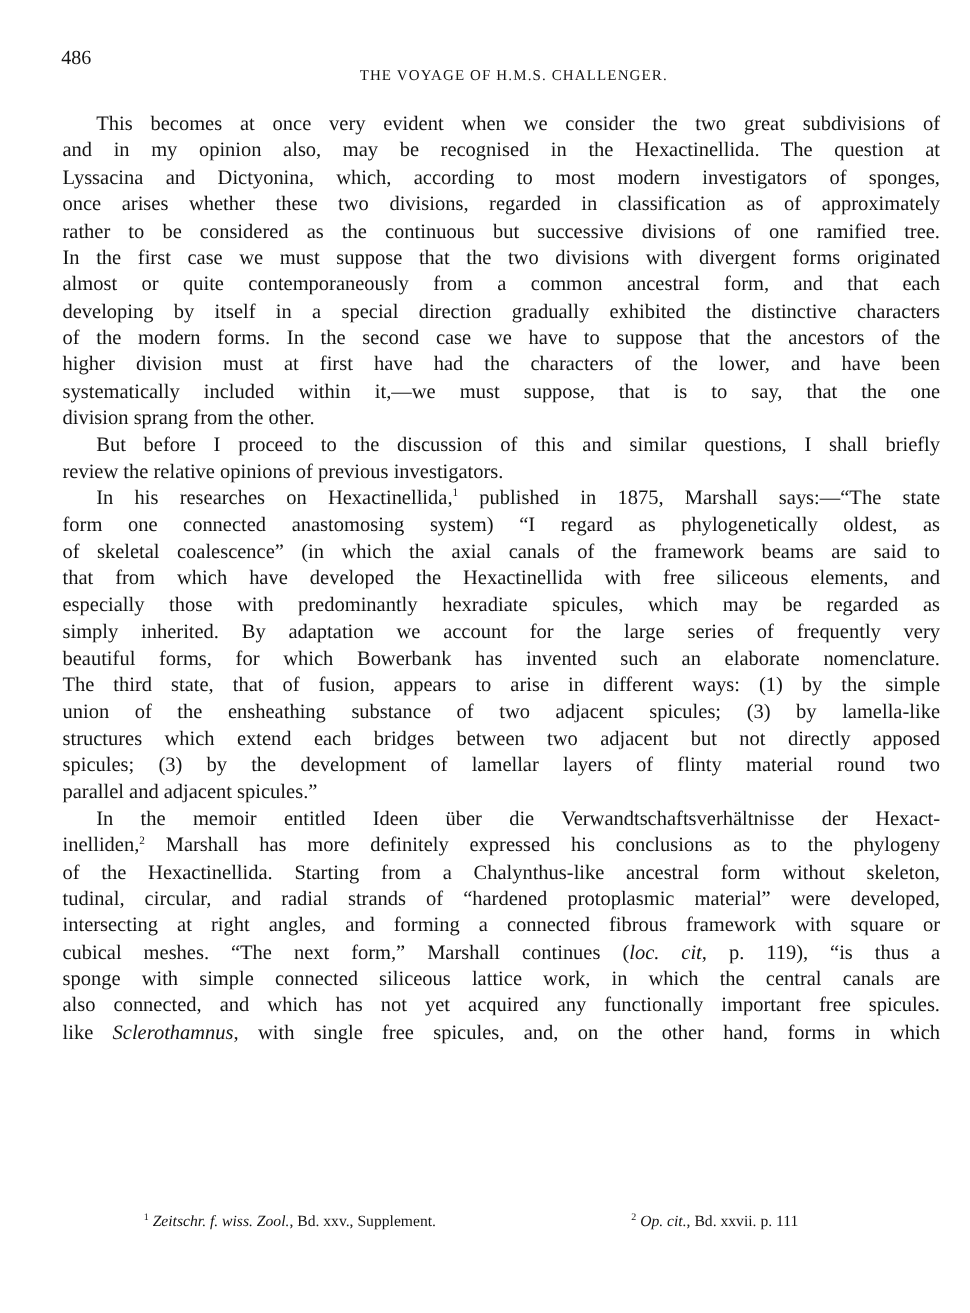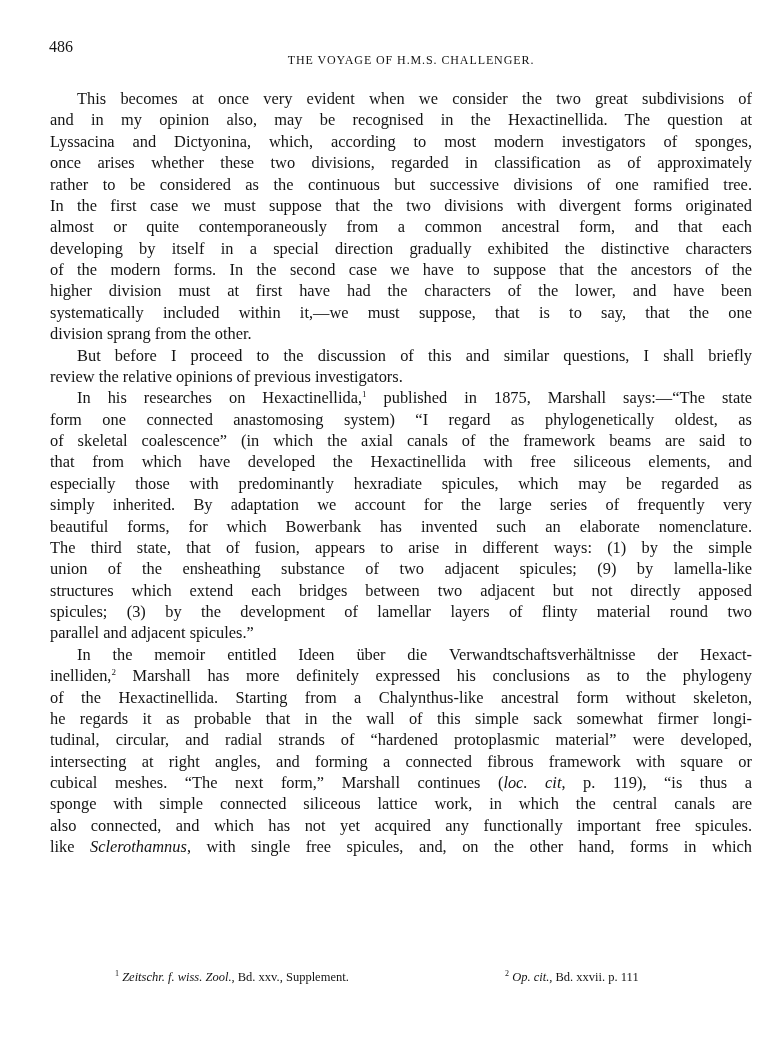--- a/index.html
+++ b/index.html
@@ -65,29 +65,28 @@
   <span class="line last">review the relative opinions of previous investigators.</span>
 
   <span class="line indent"><span>In his researches on Hexactinellida,</span><sup>1</sup><span> published in 1875, Marshall says:—“The state</span></span>
   <span class="line">form one connected anastomosing system) “I regard as phylogenetically oldest, as</span>
   <span class="line">of skeletal coalescence” (in which the axial canals of the framework beams are said to</span>
   <span class="line">that from which have developed the Hexactinellida with free siliceous elements, and</span>
   <span class="line">especially those with predominantly hexradiate spicules, which may be regarded as</span>
   <span class="line">simply inherited.  By adaptation we account for the large series of frequently very</span>
   <span class="line">beautiful forms, for which Bowerbank has invented such an elaborate nomenclature.</span>
   <span class="line">The third state, that of fusion, appears to arise in different ways: (1) by the simple</span>
-  <span class="line">union of the ensheathing substance of two adjacent spicules; (9) by lamella-like</span>
+  <span class="line">union of the ensheathing substance of two adjacent spicules; (3) by lamella-like</span>
   <span class="line">structures which extend each bridges between two adjacent but not directly apposed</span>
   <span class="line">spicules; (3) by the development of lamellar layers of flinty material round two</span>
   <span class="line last">parallel and adjacent spicules.”</span>
 
   <span class="line indent">In the memoir entitled Ideen über die Verwandtschaftsverhältnisse der Hexact-</span>
   <span class="line"><span>inelliden,</span><sup>2</sup><span> Marshall has more definitely expressed his conclusions as to the phylogeny</span></span>
   <span class="line">of the Hexactinellida.  Starting from a Chalynthus-like ancestral form without skeleton,</span>
-  <span class="line">he regards it as probable that in the wall of this simple sack somewhat firmer longi-</span>
   <span class="line">tudinal, circular, and radial strands of “hardened protoplasmic material” were developed,</span>
   <span class="line">intersecting at right angles, and forming a connected fibrous framework with square or</span>
   <span class="line"><span>cubical meshes.  “The next form,” Marshall continues (</span><i>loc. cit</i><span>, p. 119), “is thus a</span></span>
   <span class="line">sponge with simple connected siliceous lattice work, in which the central canals are</span>
   <span class="line">also connected, and which has not yet acquired any functionally important free spicules.</span>
   <span class="line"><span>like </span><i>Sclerothamnus</i><span>, with single free spicules, and, on the other hand, forms in which</span></span>
 </div>
 
 <div class="footnotes">
   <span class="footnote fn1"><sup>1</sup> <i>Zeitschr. f. wiss. Zool.</i><span>, Bd. xxv., Supplement.</span></span>

